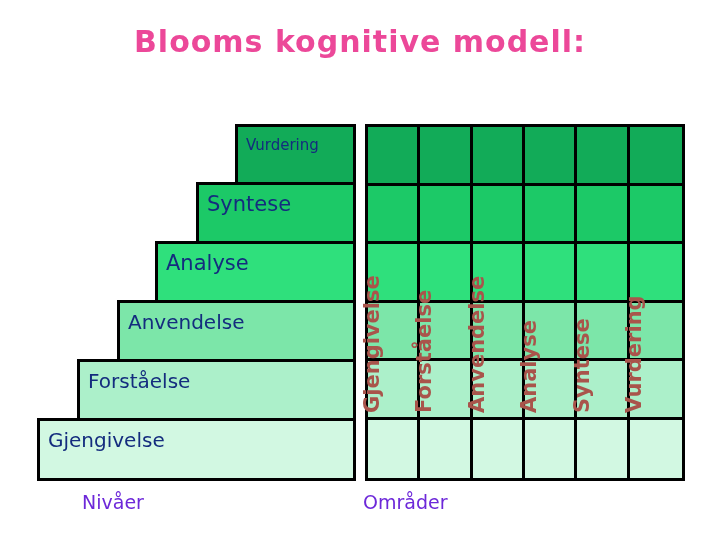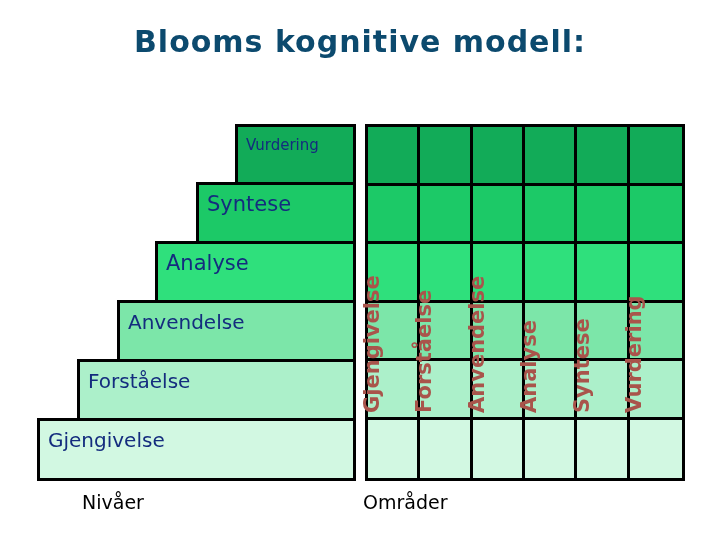--- a/index.html
+++ b/index.html
@@ -2,21 +2,21 @@
 <html><head>
 <meta charset="utf-8">
 <style>
   html,body{margin:0;padding:0;background:#ffffff;}
   .slide{
     position:relative;width:720px;height:540px;background:#ffffff;
     font-family:"DejaVu Sans",sans-serif;overflow:hidden;
   }
   .title{
     position:absolute;top:24px;left:0;width:100%;text-align:center;
-    font-weight:bold;font-size:30px;letter-spacing:1px;color:#0c4a6e;
+    font-weight:bold;font-size:30px;letter-spacing:1px;color:#ec4899;
   }
   
   .step{position:absolute;border:3px solid #000;box-sizing:border-box;}
   .step-label{display:block;padding:7px 0 0 8px;font-size:20px;font-weight:normal;}
   .step0{left:235px;top:124px;width:121px;height:61px;}
   .step1{left:196px;top:182px;width:160px;height:62px;}
   .step2{left:155px;top:241px;width:201px;height:62px;}
   .step3{left:117px;top:300px;width:239px;height:62px;}
   .step4{left:77px;top:359px;width:279px;height:62px;}
   .step5{left:37px;top:418px;width:319px;height:63px;}
@@ -33,21 +33,21 @@
   .cell.last-row{border-bottom:none;}
   
   .col-label{
     position:absolute;top:391px;height:22px;line-height:22px;
     transform-origin:0 100%;transform:rotate(-90deg);
     font-weight:bold;font-size:21px;white-space:nowrap;
   }
   .col0{left:383px;}.col1{left:435px;}.col2{left:488px;}
   .col3{left:540px;}.col4{left:593px;}.col5{left:645px;}
   
-  .axis-label{position:absolute;font-size:19px;color:#000000;}
+  .axis-label{position:absolute;font-size:19px;color:#6d28d9;}
   .nivaer{left:82px;top:491px;}
   .omrader{left:363px;top:491px;font-weight:normal;}
 </style>
 </head>
 <body>
 
 <div class="slide">
 
   <div class="title">Blooms kognitive modell:</div>
 

